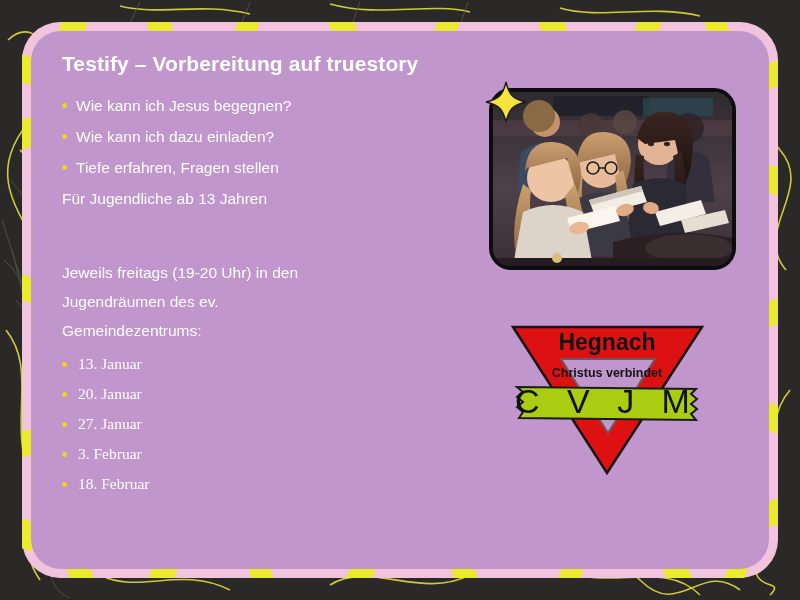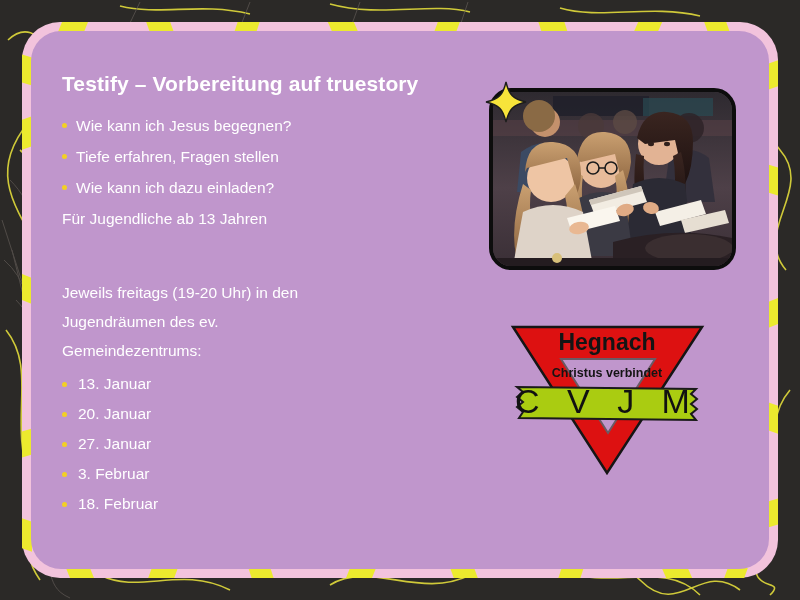--- a/index.html
+++ b/index.html
@@ -23,40 +23,40 @@
   .ticks{position:absolute;left:0;top:0;width:800px;height:600px;}
   .tick{position:absolute;background:#ecea2e;}
 
   
   .card{
     position:absolute;left:31px;top:31px;width:738px;height:538px;
     background:#c096cc;border-radius:30px;
   }
 
   
-  .copy{position:absolute;left:62px;top:72px;width:420px;}
+  .copy{position:absolute;left:62px;top:52px;width:420px;}
   .title{
     font-size:21px;font-weight:bold;color:#ffffff;
     letter-spacing:.1px;margin:0 0 14px 0;white-space:nowrap;
   }
   .q-list{list-style:none;margin:0;padding:0;}
   .q-list li{
     position:relative;padding-left:14px;
     font-size:15.5px;color:#ffffff;line-height:31px;white-space:nowrap;
   }
   .q-list li::before{
     content:"";position:absolute;left:0;top:13px;
     width:5px;height:5px;border-radius:50%;background:#f2d024;
   }
   .ages{font-size:15.5px;color:#ffffff;line-height:31px;margin-top:0;white-space:nowrap;}
 
   .when{margin-top:44px;}
   .when .ln{font-size:15.5px;color:#ffffff;line-height:29px;white-space:nowrap;}
 
-  .dates{list-style:none;margin:4px 0 8px 0;padding:0;}
+  .dates{list-style:none;margin:4px 0 8px 0;padding:0;font-family:Liberation Serif, serif;}
   .dates li{
     position:relative;padding-left:16px;
     font-size:15.5px;color:#ffffff;line-height:30px;white-space:nowrap;
   }
   .dates li::before{
     content:"";position:absolute;left:0;top:13px;
     width:5px;height:5px;border-radius:50%;background:#f2d024;
   }
 
   
@@ -143,22 +143,22 @@
     <div class="tick" style="left:726px;top:568px;width:20px;height:10px;transform:skewX(-20deg);"></div>
   </div>
 
   <div class="card"></div>
 
   <div class="copy">
     <div class="title">Testify – Vorbereitung auf truestory</div>
 
     <ul class="q-list">
       <li>Wie kann ich Jesus begegnen?</li>
+      <li>Wie kann ich dazu einladen?</li>
       <li>Tiefe erfahren, Fragen stellen</li>
-      <li>Wie kann ich dazu einladen?</li>
     </ul>
 
     <div class="ages">Für Jugendliche ab 13 Jahren</div>
 
     <div class="when">
       <div class="ln">Jeweils freitags (19-20 Uhr) in den</div>
       <div class="ln">Jugendräumen des ev.</div>
       <div class="ln">Gemeindezentrums:</div>
     </div>
 

